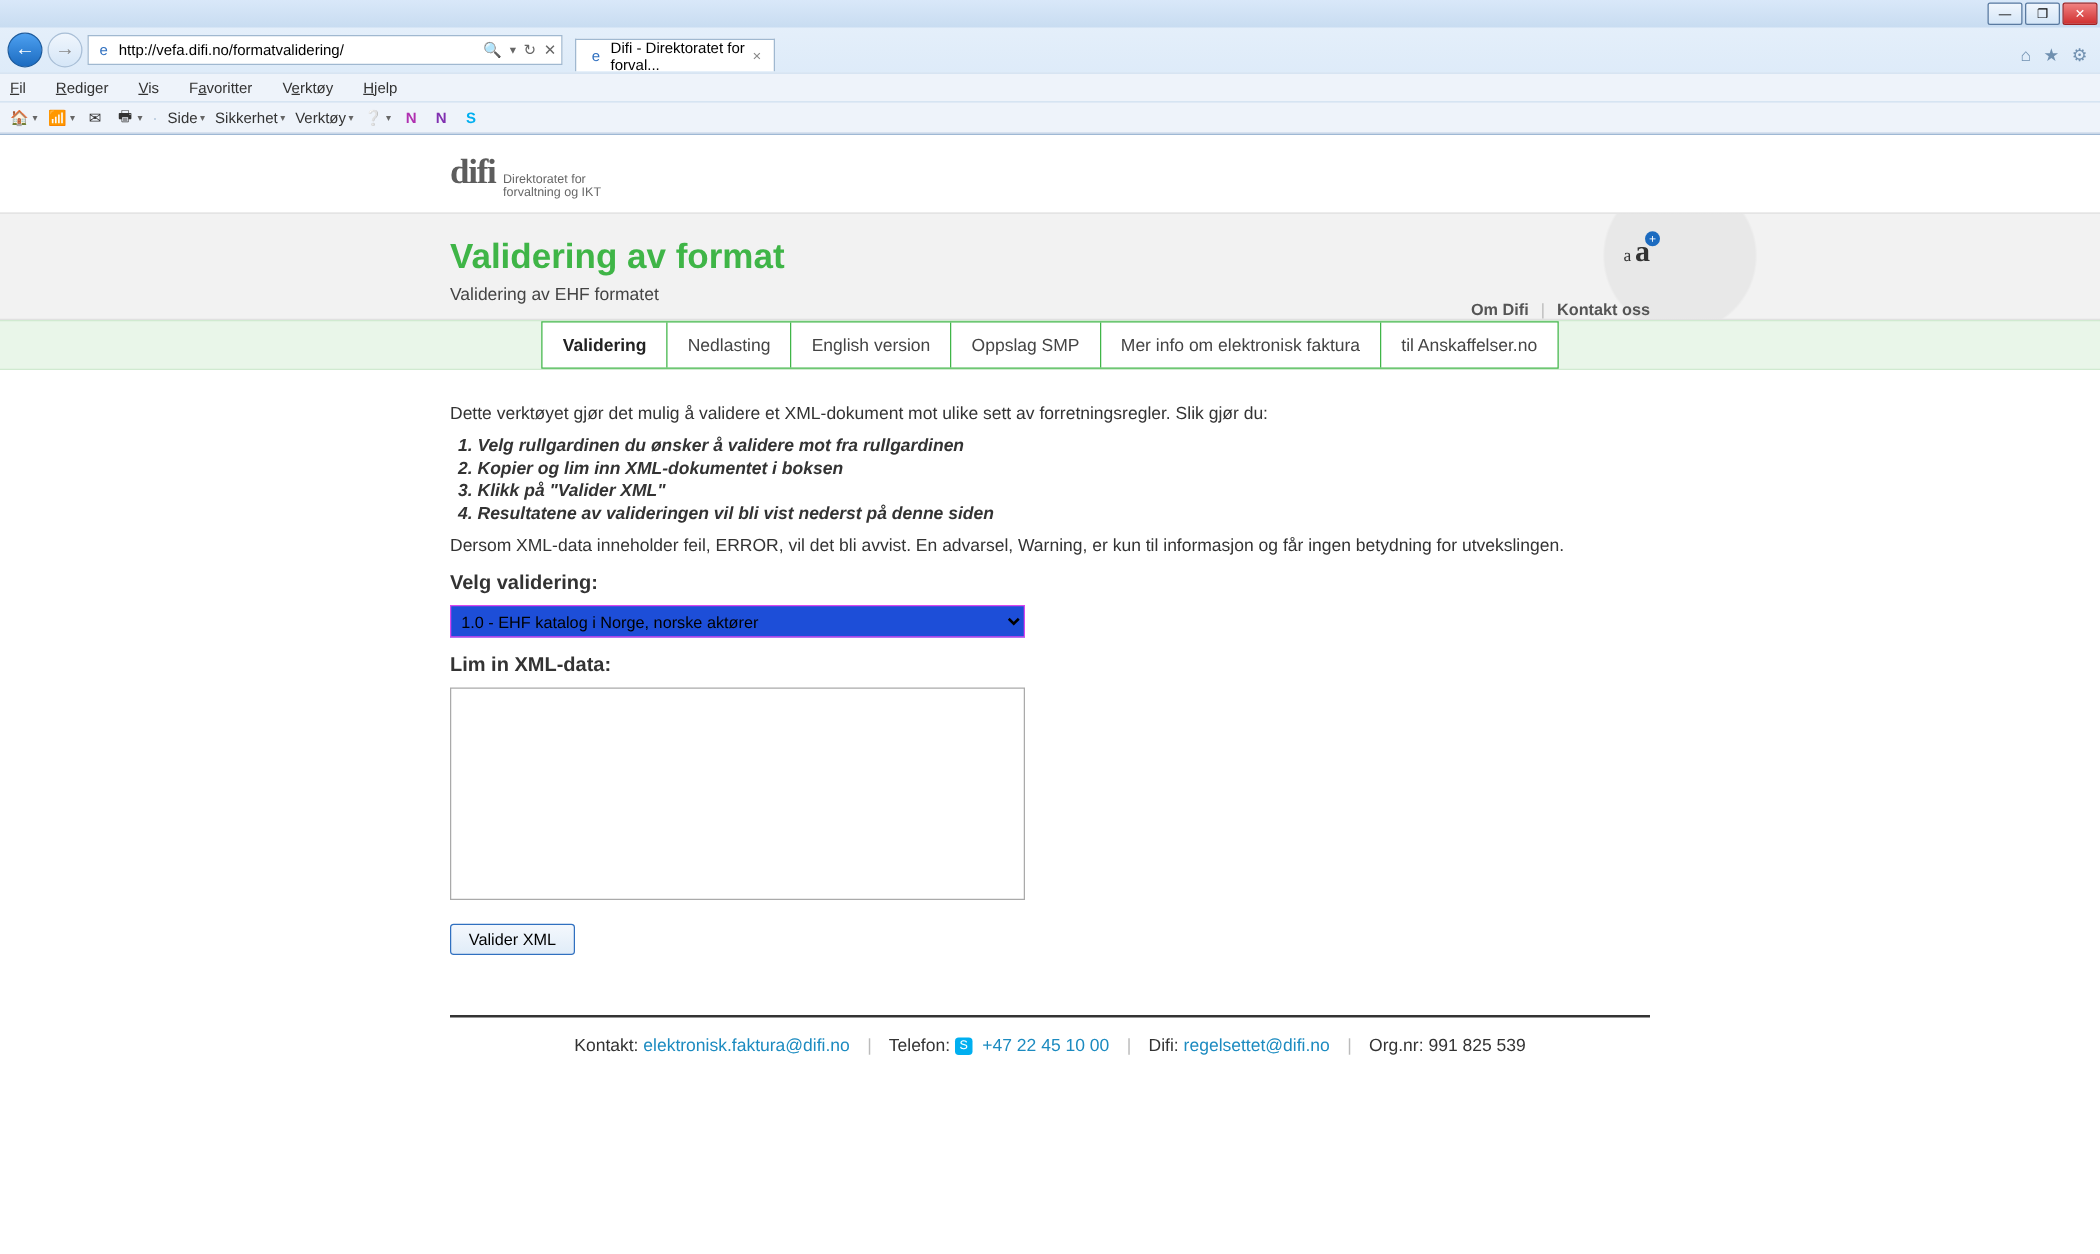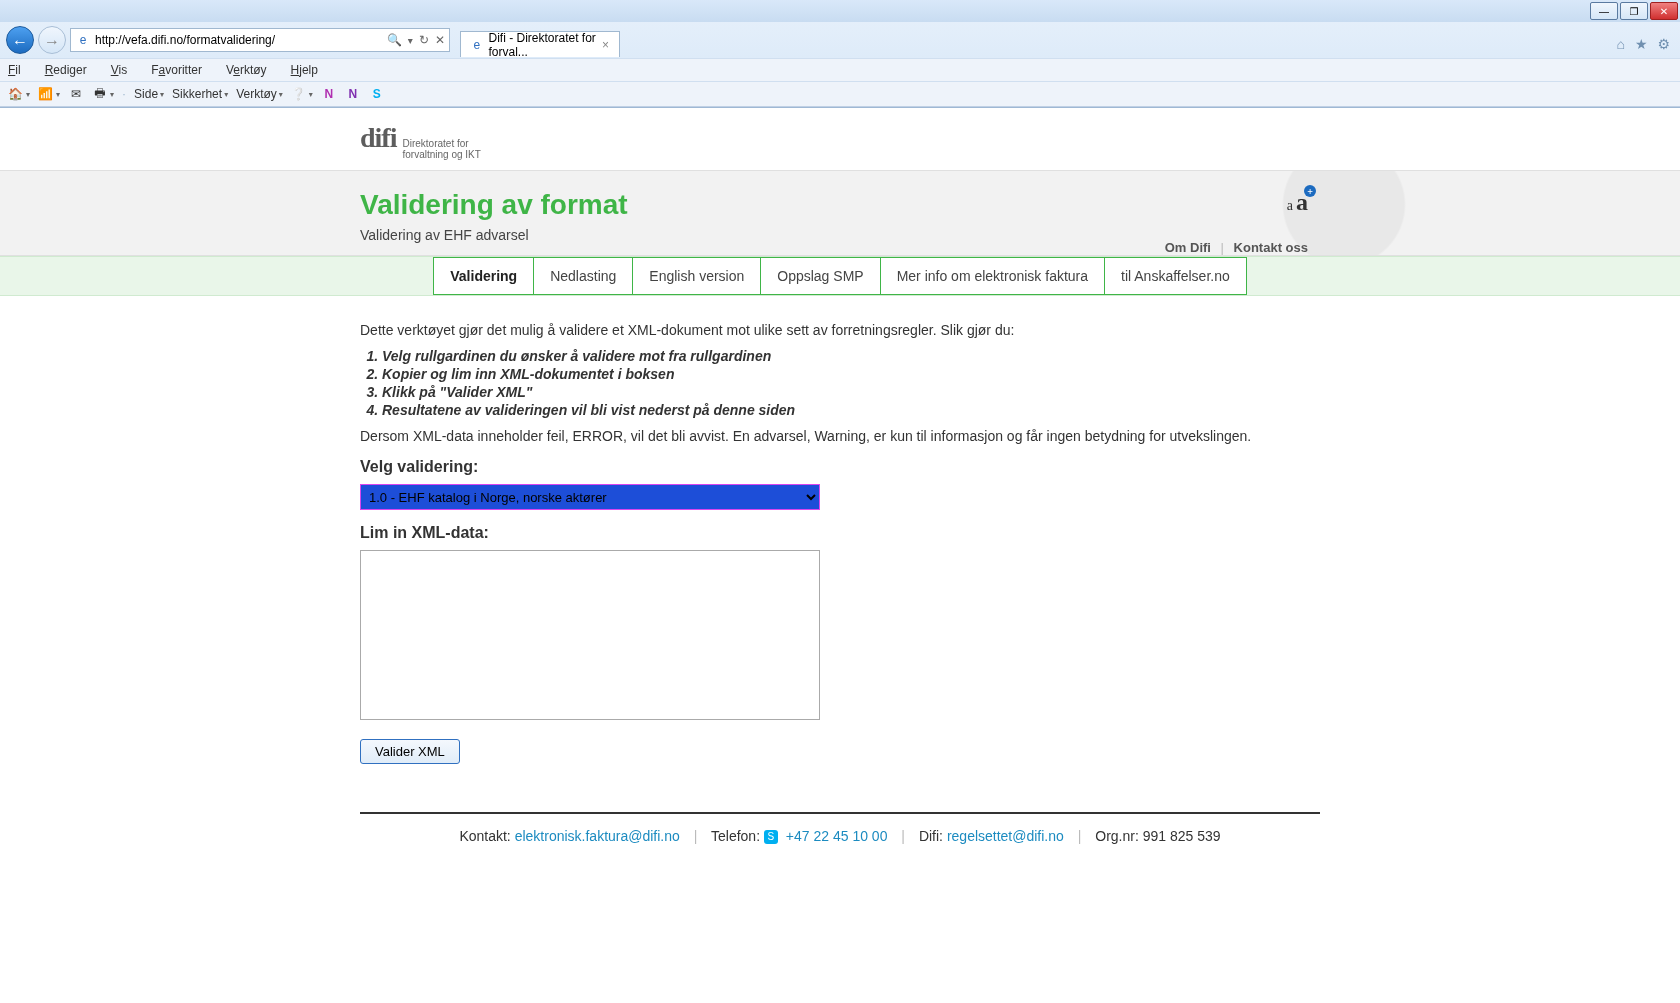--- a/index.html
+++ b/index.html
@@ -33,21 +33,21 @@
 .page-wrap { background: #fff; }
 .logo-row { max-width: 960px; margin: 0 auto; padding: 14px 0 10px 0; }
 .logo { display: flex; align-items: baseline; gap: 6px; }
 .logo-main { font-family: Georgia, serif; font-size: 28px; font-weight: bold; color: #5d5d5d; letter-spacing: -1px; }
 .logo-sub { font-size: 10px; color: #666; line-height: 1.1; }
 
 .header-band { background: #f2f2f2 radial-gradient(circle at 80% 40%, #e8e8e8 60px, #f2f2f2 62px) no-repeat; border-top: 1px solid #e0e0e0; border-bottom: 1px solid #e0e0e0; }
 .header-inner { max-width: 960px; margin: 0 auto; padding: 18px 0 12px 0; position: relative; }
 .page-title { color: #3fb547; font-size: 28px; font-weight: bold; }
 .page-subtitle { color: #444; font-size: 14px; margin-top: 6px; }
-.header-right { position: absolute; right: 12px; top: 18px; text-align: right; }
+.header-right { position: absolute; right: 0; top: 18px; text-align: right; }
 .text-size { font-family: Georgia, serif; color: #333; }
 .text-size .sm { font-size: 14px; }
 .text-size .lg { font-size: 24px; font-weight: bold; position: relative; }
 .text-size .lg::after { content: "+"; position: absolute; top: -4px; right: -8px; font-size: 10px; background: #1c6bc0; color: #fff; width: 12px; height: 12px; border-radius: 50%; display: flex; align-items: center; justify-content: center; }
 .header-links { margin-top: 24px; font-size: 13px; color: #555; }
 .header-links a { color: #555; text-decoration: none; font-weight: bold; }
 .header-links .sep { color: #bbb; margin: 0 6px; }
 
 .nav-band { background: #e9f6e9; border-top: 1px solid #d0ead0; border-bottom: 1px solid #d0ead0; }
 .nav-inner { max-width: 960px; margin: 0 auto; display: flex; justify-content: center; }
@@ -167,21 +167,21 @@
       <span class="logo-main">difi</span>
       <span class="logo-sub">
         <span>Direktoratet for</span><br><span>forvaltning og IKT</span>
       </span>
     </div>
   </div>
 
   <div class="header-band">
     <div class="header-inner">
       <div class="page-title">Validering av format</div>
-      <div class="page-subtitle">Validering av EHF advarsel</div>
+      <div class="page-subtitle">Validering av EHF formatet</div>
       <div class="header-right">
         <div class="text-size">
           <span class="sm">a</span>
           <span class="lg">a</span>
         </div>
         <div class="header-links">
           <a href="#">Om Difi</a>
           <span class="sep">|</span>
           <a href="#">Kontakt oss</a>
         </div>

